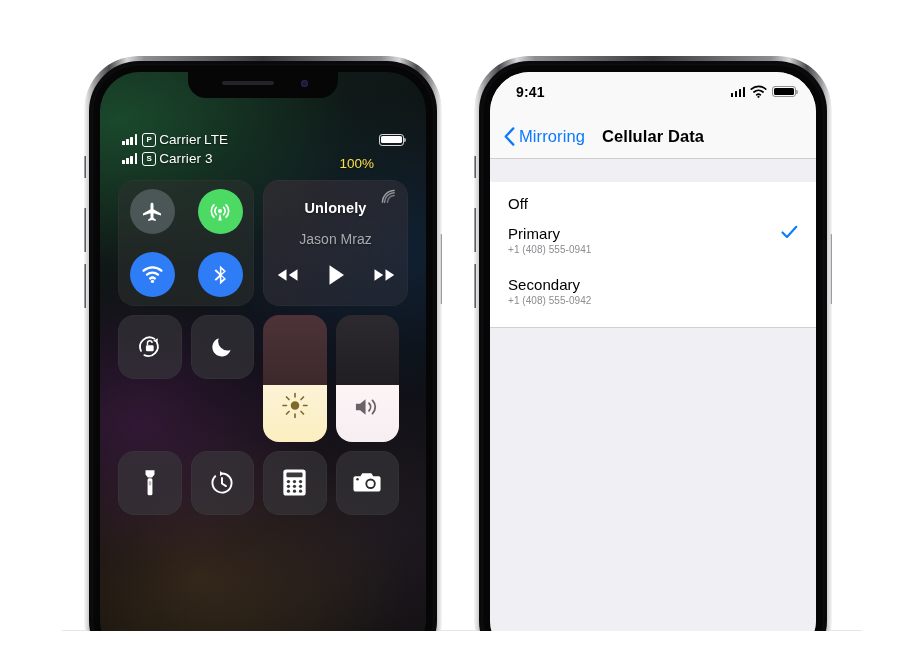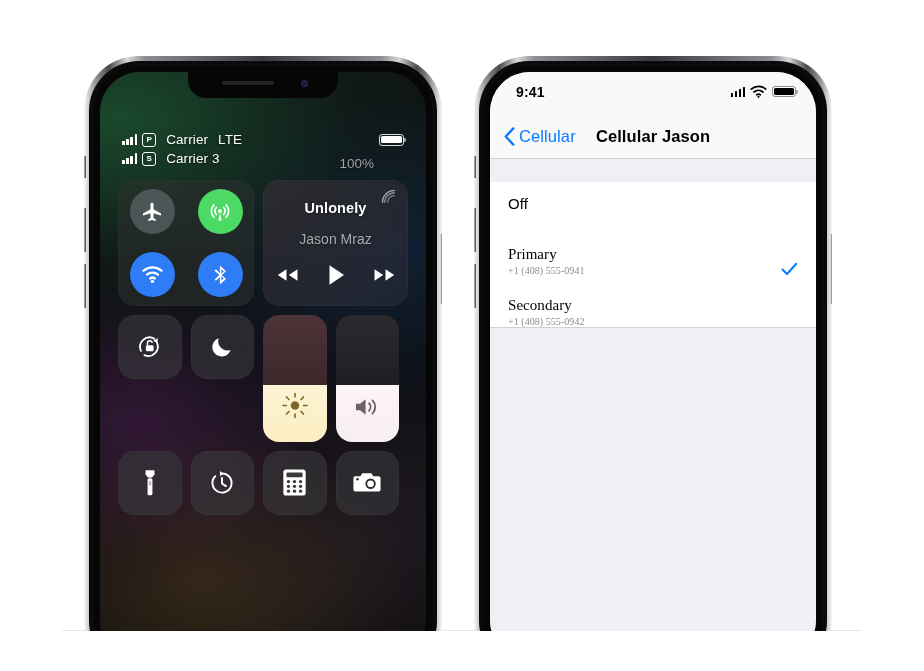--- a/index.html
+++ b/index.html
@@ -158,21 +158,21 @@
   }
   .cc-status-row {
     display: flex;
     align-items: center;
     height: 19px;
   }
   .cc-carrier-txt {
     font-size: 13.5px;
     font-weight: 500;
     letter-spacing: 0.1px;
-    margin-left: 10px;
+    margin-left: 3px;
     text-shadow: 0 1px 2px rgba(0,0,0,.5);
     white-space: nowrap;
   }
   .sim-badge {
     display: inline-flex;
     align-items: center; justify-content: center;
     width: 12px; height: 12px;
     border: 1.2px solid #fff;
     border-radius: 3px;
     font-size: 8px;
@@ -188,21 +188,21 @@
   .bars i:nth-child(3) { height: 8.5px; }
   .bars i:nth-child(4) { height: 11px; }
 
   .cc-batt {
     position: absolute;
     right: 22px; top: 0;
     display: flex; align-items: center; gap: 5px;
     height: 19px;
   }
   .cc-batt-pct {
-    font-size: 13.5px; font-weight: 500; color: #a3a3a3;
+    font-size: 13.5px; font-weight: 500; color: #fde047;
     text-shadow: 0 1px 2px rgba(0,0,0,.5);
     margin-top: 47px;
   }
   .batt-shell {
     position: relative;
     width: 25px; height: 12px;
     border: 1.3px solid rgba(255,255,255,0.85);
     border-radius: 3.2px;
     box-sizing: border-box;
   }
@@ -453,21 +453,21 @@
   }
   .set-row {
     position: relative;
     padding: 0 16px 0 18px;
     display: flex;
     align-items: center;
     justify-content: space-between;
     background: #fff;
   }
   .set-row.single { height: 43px; }
-  .set-row.dual   { height: 51px; align-items: flex-end; font-family: Liberation Serif, serif; }
+  .set-row.dual   { height: 51px; align-items: flex-start; }
   .row-texts { display: flex; flex-direction: column; justify-content: center; }
   .row-title {
     font-size: 15px;
     color: #000;
     letter-spacing: 0.05px;
   }
   .row-sub {
     font-size: 10px;
     color: #8c8c91;
     margin-top: 2px;
@@ -731,23 +731,23 @@
       <div class="notch">
         <div class="speaker"></div>
         <div class="camera"></div>
       </div>
 
       <div class="set-nav">
         <div class="nav-back">
           <svg width="11" height="19" viewBox="0 0 11 19">
             <path d="M9.3 1.4 1.7 9.5l7.6 8.1" stroke="#0a7aff" stroke-width="2.3" fill="none" stroke-linecap="round" stroke-linejoin="round"></path>
           </svg>
-          <span class="nav-back-label">Cellular</span>
-        </div>
-        <div class="nav-title">Cellular Jason</div>
+          <span class="nav-back-label">Mirroring</span>
+        </div>
+        <div class="nav-title">Cellular Data</div>
         <div class="nav-hairline"></div>
       </div>
 
       <div class="set-gap"></div>
 
       <div class="set-list">
 
         <div class="set-row single">
           <div class="row-texts">
             <span class="row-title">Off</span>

